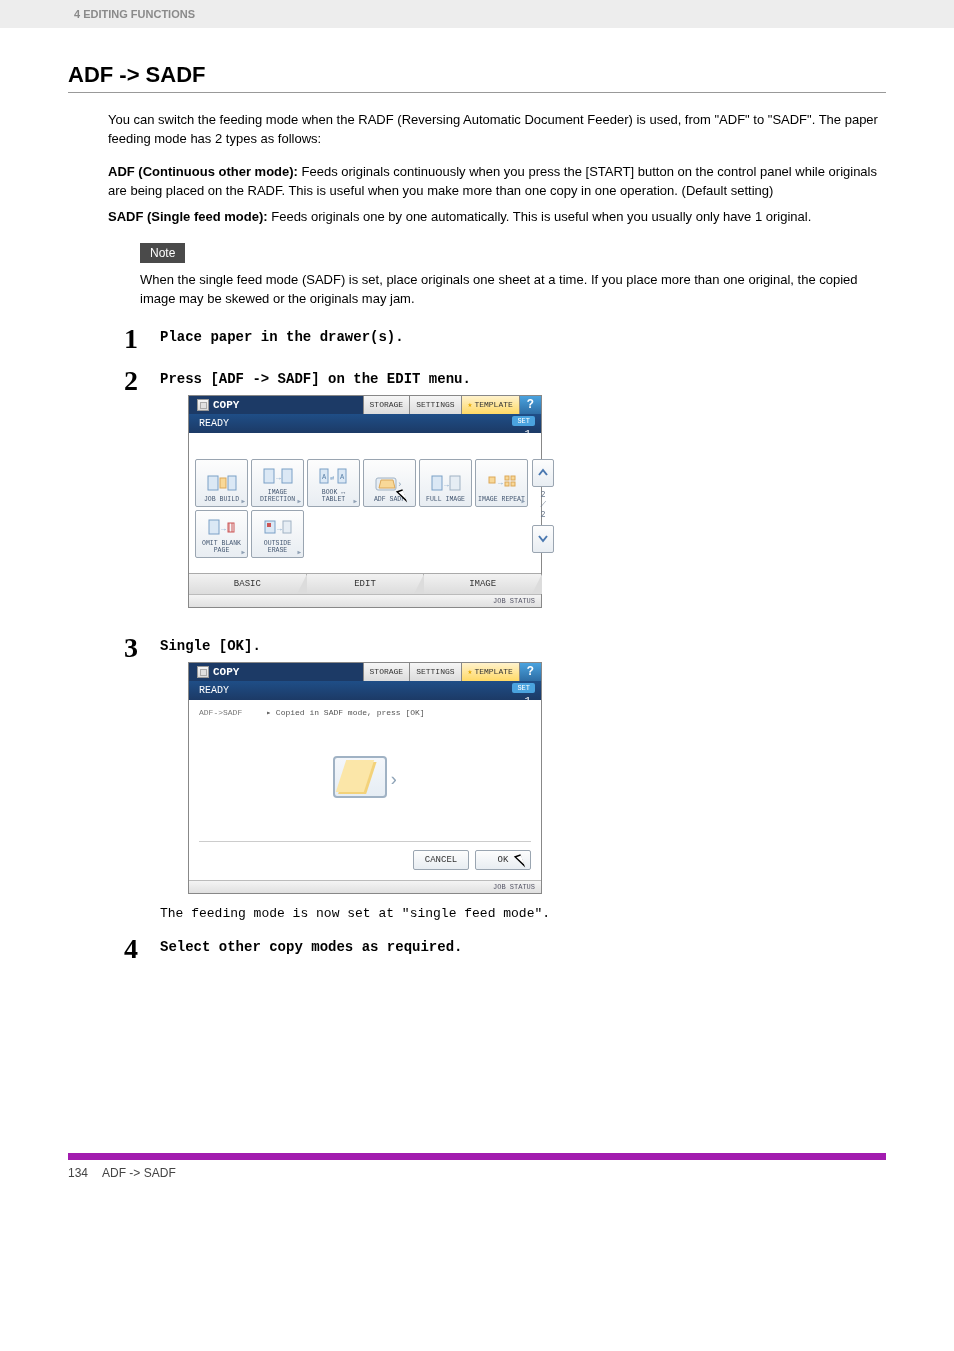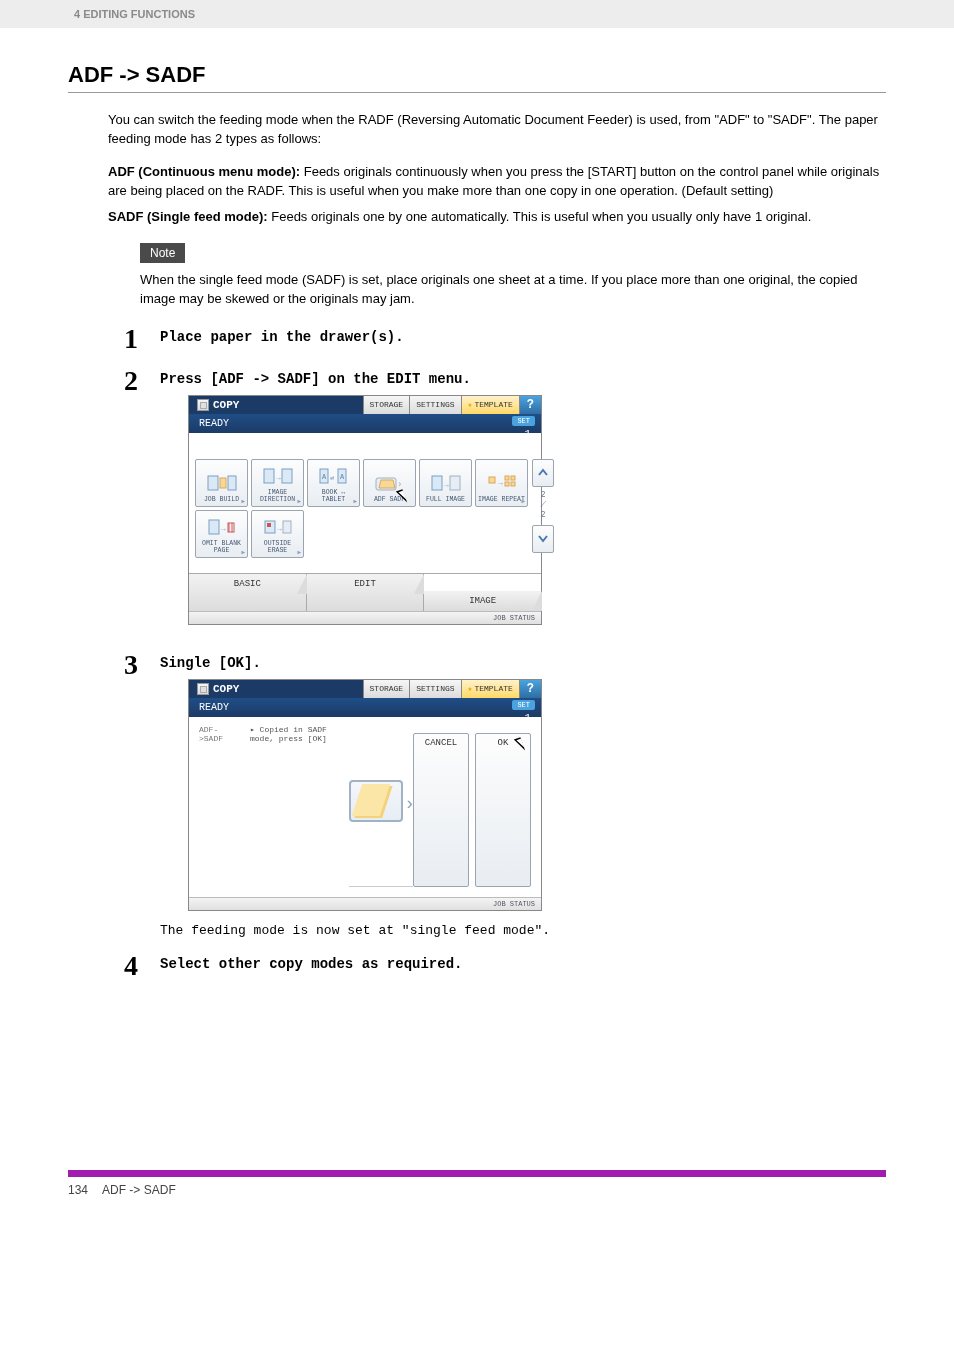--- a/index.html
+++ b/index.html
@@ -152,36 +152,36 @@
   }
   .pg-ind { font-size: 9px; color: #6c7b8d; text-align:center; line-height:1.1; }
   .pg-ind .slash{ display:block; transform:skewX(-20deg); }
   .tabs-row { display: flex; border-top: 1px solid #aaa; }
   .tab {
     flex:1; text-align:center; font-size:9px; padding:5px 0;
     border-right:1px solid #aaa;
     background: linear-gradient(#f2f2f2,#dcdcdc);
     position: relative;
   }
-  .tab:last-child{border-right:none;margin-top:17px;}
+  .tab:last-child{border-right:none;}
   .tab::after{
     content:""; position:absolute; right:-1px; top:0;
     border-style:solid; border-width:0 0 20px 10px;
     border-color:transparent transparent #dcdcdc transparent;
   }
   .jobstatus {
     text-align: right; font-size: 7px; color: #556;
     background: linear-gradient(#f4f4f4,#e0e0e0);
     padding: 2px 6px; border-top:1px solid #bbb;
   }
 
   
   .confirm-area {
     background:#fff; padding: 8px 10px 10px 10px; min-height: 180px;
-    display:flex; flex-direction:row;
+    display:flex; flex-direction:column;
   }
   .crumb-row { display:flex; gap:24px; font-size:8px; color:#555; margin-bottom:4px; }
   .crumb-left { color:#777; }
   .confirm-body {
     flex:1; display:flex; align-items:center; justify-content:center;
     border-bottom:1px solid #ccc; padding: 20px 0;
   }
   .sadf-ico {
     width: 64px; height: 50px; position: relative;
   }
@@ -243,21 +243,21 @@
 <div class="content">
 
   <div class="title-block">
     <h1>ADF -&gt; SADF</h1>
   </div>
 
   <p class="intro">You can switch the feeding mode when the RADF (Reversing Automatic Document Feeder) is used, from "ADF" to "SADF". The paper feeding mode has 2 types as follows:</p>
 
   <div class="defs">
     <div class="def">
-      <span class="def-term">ADF (Continuous menu mode):</span><span> Feeds originals continuously when you press the [START] button on the control panel while originals are being placed on the RADF. This is useful when you make more than one copy in one operation. (Default setting)</span>
+      <span class="def-term">ADF (Continuous other mode):</span><span> Feeds originals continuously when you press the [START] button on the control panel while originals are being placed on the RADF. This is useful when you make more than one copy in one operation. (Default setting)</span>
     </div>
     <div class="def">
       <span class="def-term">SADF (Single feed mode):</span><span> Feeds originals one by one automatically. This is useful when you usually only have 1 original.</span>
     </div>
   </div>
 
   <div class="note-wrap">
     <div class="note-badge">Note</div>
     <p class="note-text">When the single feed mode (SADF) is set, place originals one sheet at a time. If you place more than one original, the copied image may be skewed or the originals may jam.</p>
   </div>

